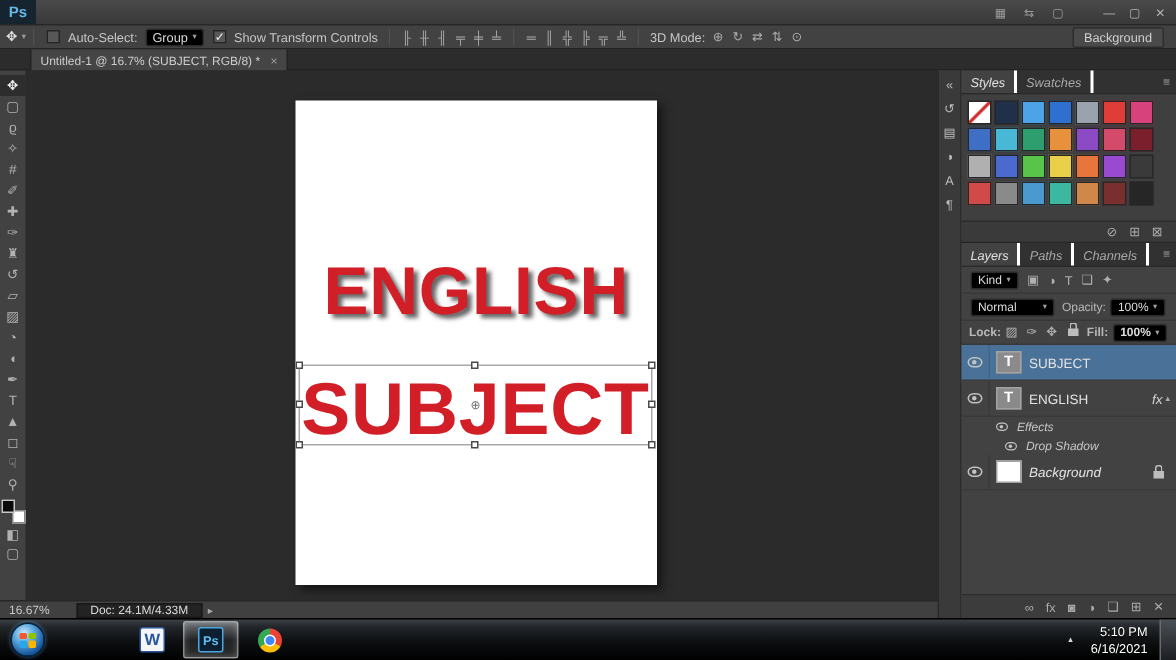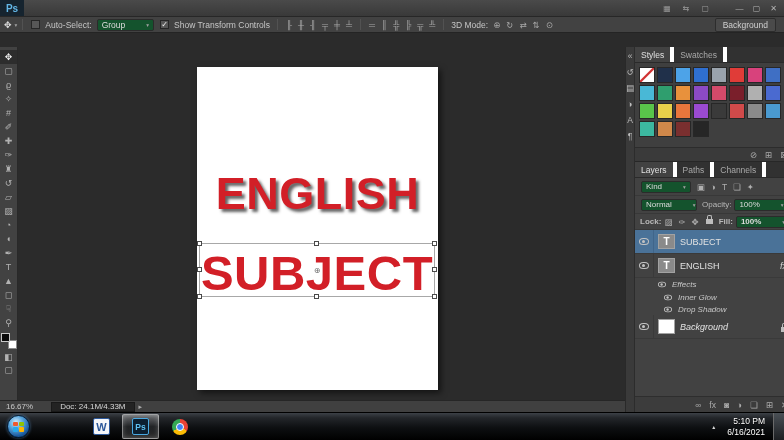--- a/index.html
+++ b/index.html
@@ -18,21 +18,21 @@
 .win-controls{display:flex;align-items:center;margin-right:2px;}
 .win-control{width:17px;text-align:center;font-size:8px;color:#b4b4b4;}
 
 
 .optionsbar{position:absolute;top:17px;left:0;width:100%;height:16px;background:#424242;border-bottom:1px solid #242424;display:flex;align-items:center;font-size:8.5px;color:#c6c6c6;}
 .ob-tool{margin-left:4px;font-size:9px;color:#e0e0e0;}
 .dd-arrow{font-size:5.5px;color:#a0a0a0;margin-left:3px;}
 .ob-sep{width:1px;height:11px;background:#2c2c2c;border-right:1px solid #525252;margin:0 5px;}
 .checkbox{width:9px;height:9px;background:#575757;border:1px solid #262626;margin:0 3px;font-size:8px;line-height:7px;text-align:center;color:#f0f0f0;flex:none;}
 .ob-label{margin:0 2px;white-space:nowrap;}
-.dropdown{height:12px;background:#14532d;border:1px solid #2b2b2b;border-radius:2px;display:inline-flex;align-items:center;padding:0 4px;margin:0 3px;color:#dcdcdc;white-space:nowrap;gap:18px;}
+.dropdown{height:12px;background:#000000;border:1px solid #2b2b2b;border-radius:2px;display:inline-flex;align-items:center;padding:0 4px;margin:0 3px;color:#dcdcdc;white-space:nowrap;}
 .ob-icons{display:flex;align-items:center;}
 .ob-icon{padding:0 3px;font-size:8.5px;color:#aaa;}
 .ob-spacer{flex:1;}
 .workspace-btn{margin-right:8px;padding:1px 7px;font-size:8.5px;color:#cfcfcf;background:#4a4a4a;border:1px solid #2d2d2d;border-radius:2px;white-space:nowrap;}
 
 
 .tabbar{position:absolute;top:33px;left:0;width:100%;height:14px;background:#2c2c2c;border-bottom:1px solid #232323;}
 .doc-tab{position:absolute;left:20px;top:0;height:14px;background:#454545;border-left:1px solid #232323;border-right:1px solid #232323;display:flex;align-items:center;padding:0 6px;font-size:8px;color:#cccccc;white-space:nowrap;}
 .tab-close{margin-left:7px;font-size:8px;color:#9f9f9f;}
 
@@ -58,21 +58,21 @@
 .h-sw{left:-3px;bottom:-3px}.h-s{left:50%;margin-left:-3px;bottom:-3px}.h-se{right:-3px;bottom:-3px}
 .center-mark{position:absolute;left:50%;top:50%;transform:translate(-50%,-50%);font-size:8px;color:#707070;}
 
 
 .dock{position:absolute;right:0;top:0;width:159px;height:365px;background:#3d3d3d;border-left:1px solid #292929;display:flex;}
 .dock-strip{width:16px;background:#3a3a3a;border-right:1px solid #2c2c2c;display:flex;flex-direction:column;align-items:center;padding-top:1px;}
 .strip-icons{display:flex;flex-direction:column;width:100%;align-items:center;}
 .strip-icon{height:16px;display:flex;align-items:center;justify-content:center;font-size:8.5px;color:#bdbdbd;width:100%;}
 .dock-panels{flex:1;display:flex;flex-direction:column;}
 .panel-tabs{height:16px;background:#313131;display:flex;align-items:stretch;font-size:8.5px;color:#a8a8a8;border-bottom:1px solid #2a2a2a;}
-.panel-tab{padding:0 6px;display:flex;align-items:center;border-right:4px solid #ffffff;white-space:nowrap;}
+.panel-tab{padding:0 6px;display:flex;align-items:center;border-right:2px solid #ffffff;white-space:nowrap;font-style:italic;}
 .panel-tab.active{background:#424242;color:#e0e0e0;}
 .panel-menu{margin-left:auto;padding:0 4px;display:flex;align-items:center;font-size:8px;color:#9a9a9a;}
 .styles-panel{height:115px;display:flex;flex-direction:column;border-bottom:1px solid #272727;}
 .styles-grid{flex:1;background:#3f3f3f;padding:3px 3px 0;display:flex;flex-wrap:wrap;align-content:flex-start;}
 .swatch{width:16px;height:16px;margin:1px;border:1px solid #272727;background:#888;}
 .styles-footer{height:14px;background:#3a3a3a;border-top:1px solid #2c2c2c;display:flex;align-items:center;justify-content:flex-end;padding-right:5px;}
 .footer-icon{padding:0 4px;font-size:8.5px;color:#ababab;}
 .layers-panel{flex:1;display:flex;flex-direction:column;background:#424242;justify-content:space-between;}
 .lp-filter{height:18px;display:flex;align-items:center;padding:0 3px;border-bottom:1px solid #383838;}
 .lp-filter-icons{display:flex;align-items:center;}
@@ -188,20 +188,26 @@
       <div class="ob-icon">⊕</div>
         <div class="ob-icon">↻</div>
         <div class="ob-icon">⇄</div>
         <div class="ob-icon">⇅</div>
         <div class="ob-icon">⊙</div>
     </div>
     <div class="ob-spacer"></div>
     <div class="workspace-btn">Background</div>
   </div>
 
+  <div class="tabbar">
+    <div class="doc-tab">
+      <span>Untitled-1 @ 16.7% (SUBJECT, RGB/8) *</span>
+      <span class="tab-close">×</span>
+    </div>
+  </div>
 
   <div class="main">
 
     <div class="toolbar">
       <div class="tools">
         <div class="tool">✥</div>
           <div class="tool">▢</div>
           <div class="tool">ϱ</div>
           <div class="tool">✧</div>
           <div class="tool">#</div>
@@ -365,24 +371,20 @@
               <div class="fx-badge">fx</div>
               <div class="fx-chevron">▴</div>
             </div>
             <div class="effects-header">
               <span class="eye small"></span>
               <span class="effect-name">Effects</span>
             </div>
             <div>
                 <div class="effect-row">
                   <span class="eye small"></span>
-                  <span class="effect-name">Inner Glow</span>
-                </div>
-                <div class="effect-row">
-                  <span class="eye small"></span>
                   <span class="effect-name">Drop Shadow</span>
                 </div>
             </div>
             <div class="layer-row bg-row">
               <div class="eye-cell">
                   <span class="eye"></span>
                 </div>
               <div class="layer-thumb"></div>
               <div class="layer-name">Background</div>
               <div class="bg-lock"><span class="mini-lock"></span></div>

